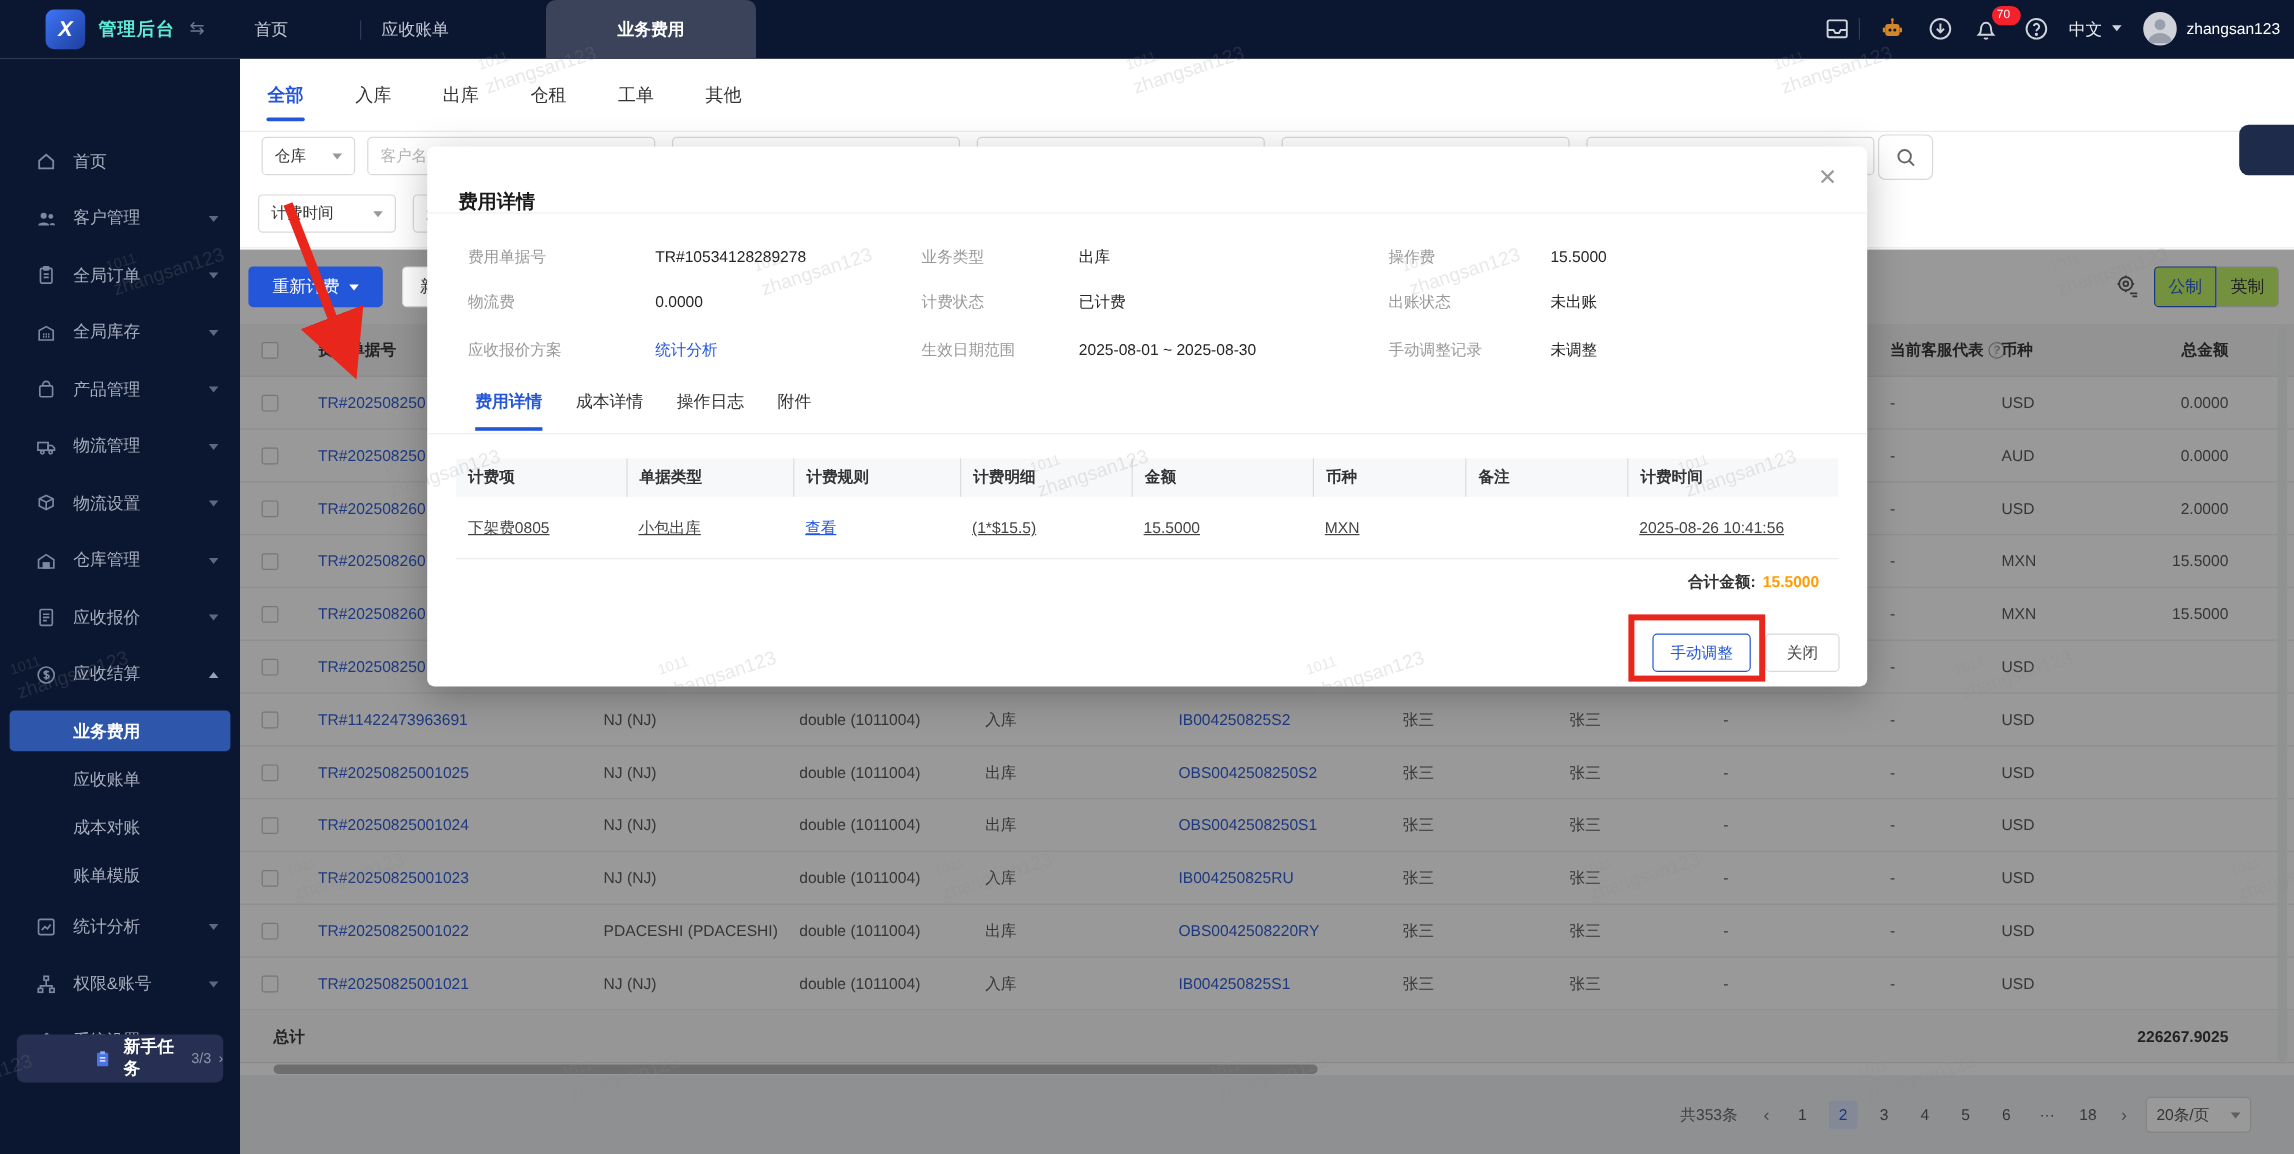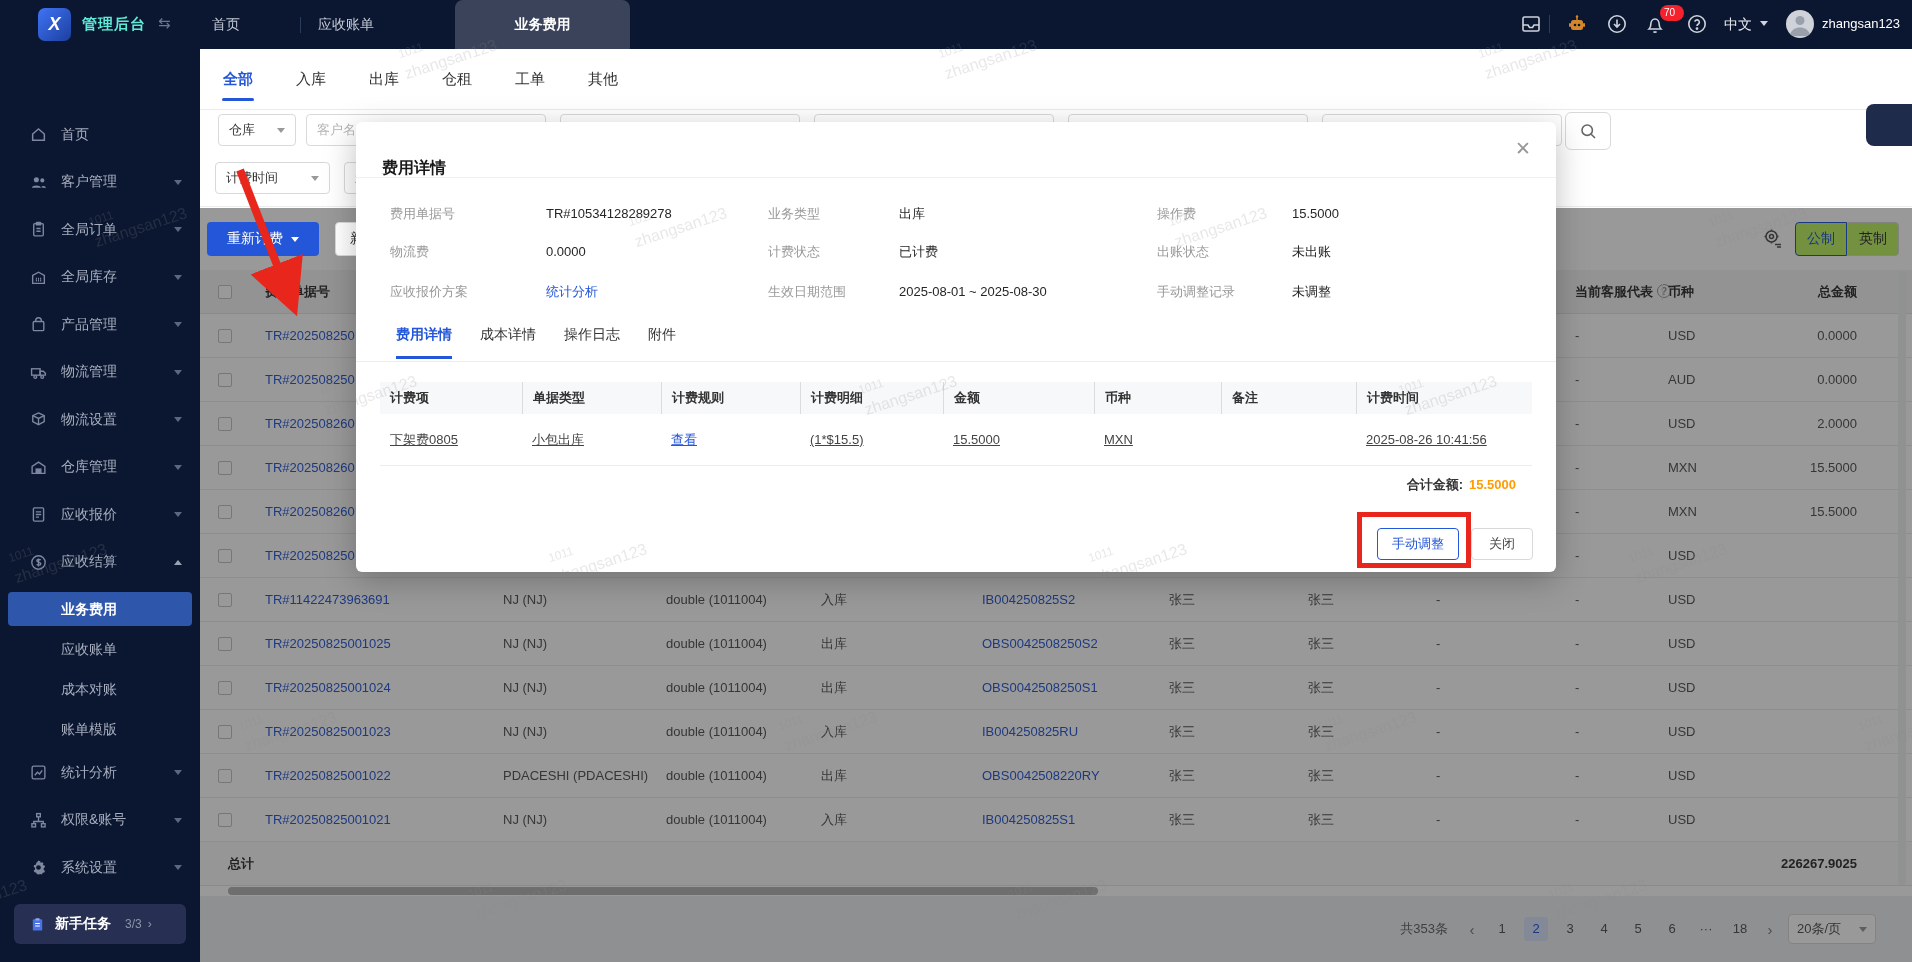--- a/index.html
+++ b/index.html
@@ -32,22 +32,22 @@
   .sidebar { position:absolute; left:0; top:49px; width:200px; height:913px; background:#0b1731; z-index:10; }
   .side-item { position:relative; height:47.5px; display:flex; align-items:center; color:#a7aebe; font-size:14px; cursor:pointer; }
   .side-item .s-ic { width:17px; margin-left:30px; margin-right:14px; display:flex; color:#7d879e; }
   .side-item .s-ic svg { width:17px; height:17px; }
   .side-item .s-arrow { position:absolute; right:18px; color:#5d677f; }
   .side-group-top { position:absolute; left:0; top:62px; width:200px; }
   .side-sub { position:absolute; left:0; top:540px; width:200px; }
   .sub-item { height:40px; line-height:40px; padding-left:61px; color:#a7aebe; font-size:14px; cursor:pointer; }
   .sub-item.active { background:#2e56ab; color:#fff; font-weight:bold; border-radius:4px; margin:3px 8px; height:34px; line-height:34px; padding-left:53px; }
   .side-group-bottom { position:absolute; left:0; top:700px; width:200px; }
-  .task-card { position:absolute; left:14px; top:855px; width:172px; height:40px; background:#273052; border-radius:6px;
-    display:flex; align-items:center; cursor:pointer; }
+  .task-card { position:absolute; left:14px; top:813px; width:172px; height:40px; background:#273052; border-radius:6px;
+    display:flex; align-items:center; cursor:pointer;padding-left:48px; }
   .task-card .t-ic { margin-left:16px; margin-right:10px; display:flex; color:#4a72e8; }
   .task-card .t-label { color:#fff; font-size:14px; font-weight:bold; }
   .task-card .t-progress { color:#8d94a8; font-size:12px; margin-left:14px; }
   .task-card .t-arrow { color:#8d94a8; margin-left:6px; font-size:12px; }
 
   
   .content { position:absolute; left:200px; top:49px; width:1712px; height:913px; background:#fff; }
   .ctabs { position:absolute; left:22px; top:0; height:60px; display:flex; gap:41px; align-items:center; }
   .ctab { font-size:15px; color:#333; width:32px; text-align:center; cursor:pointer; position:relative; }
   .ctab.active { color:#2456d9; font-weight:bold; }

